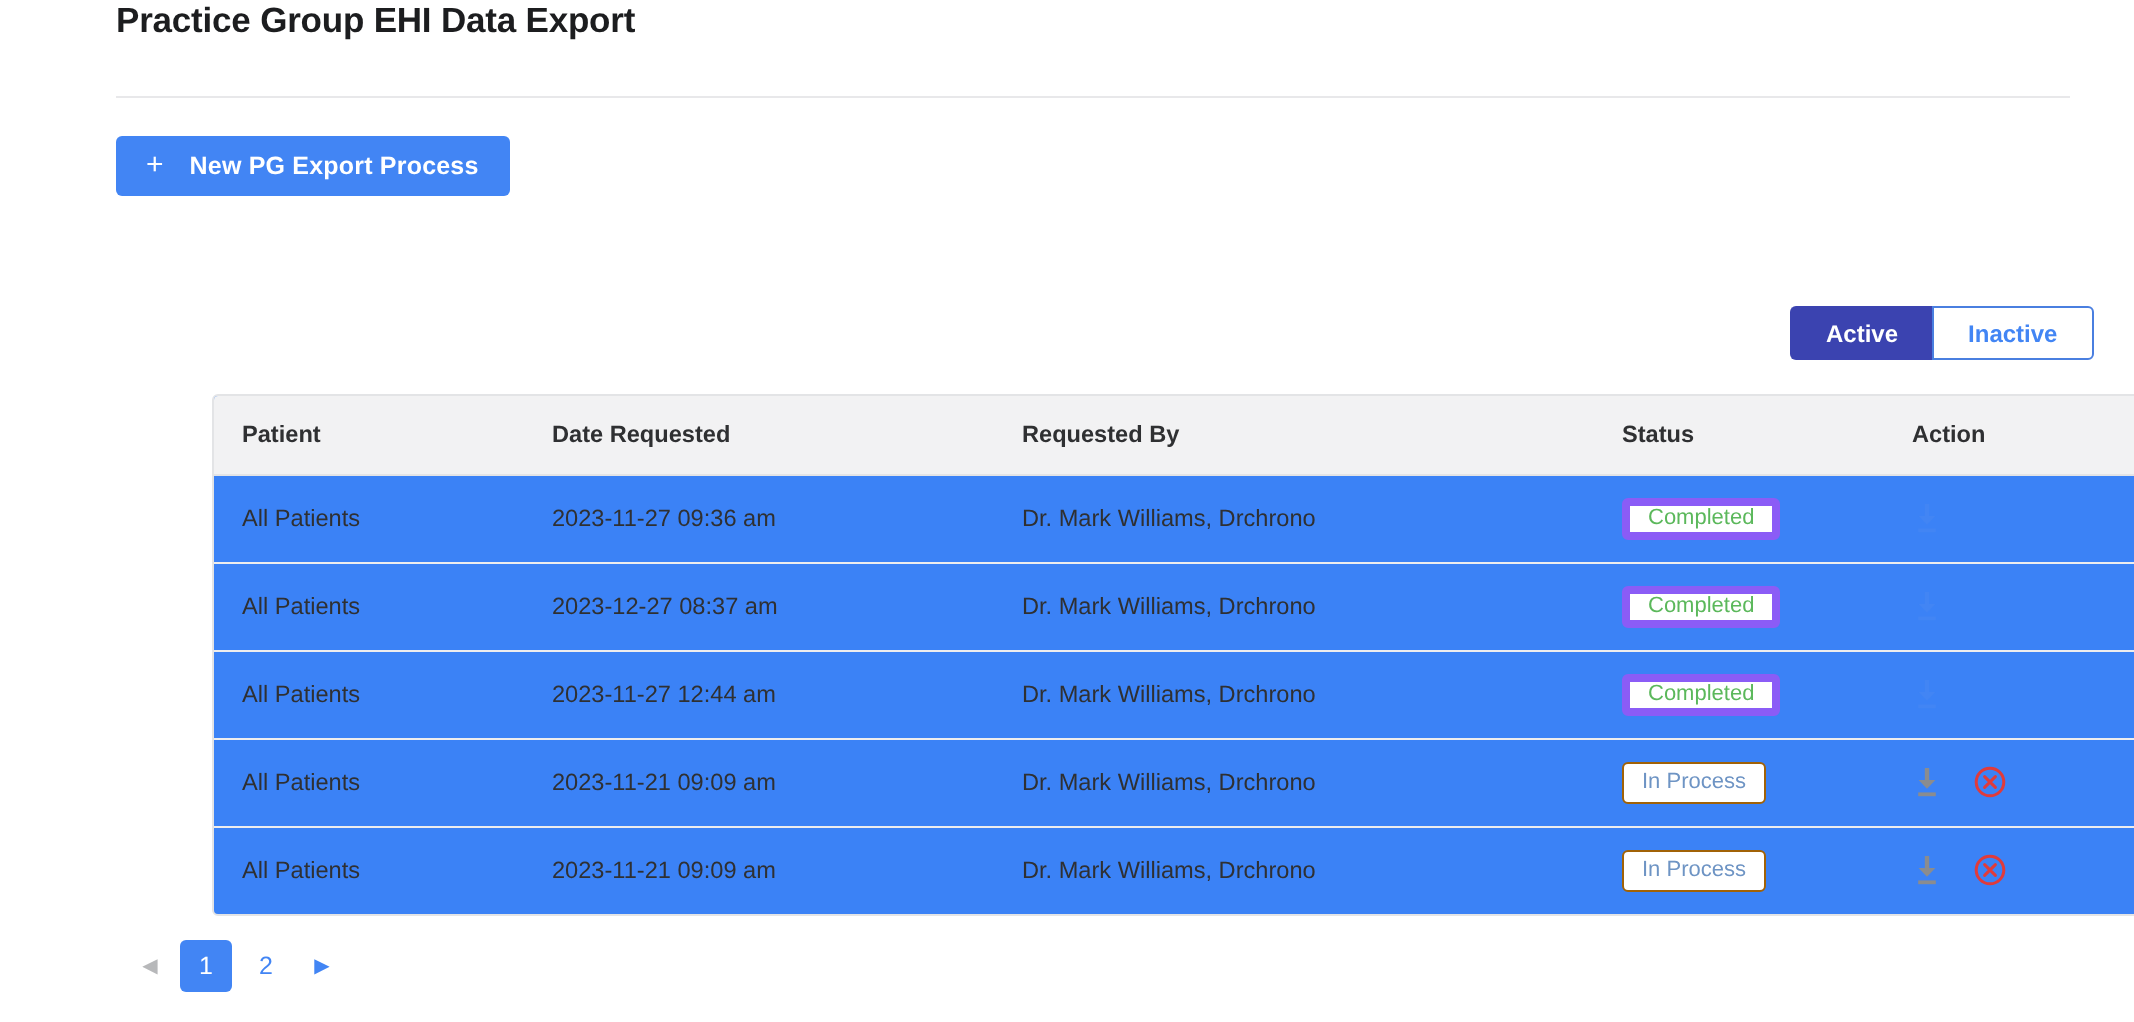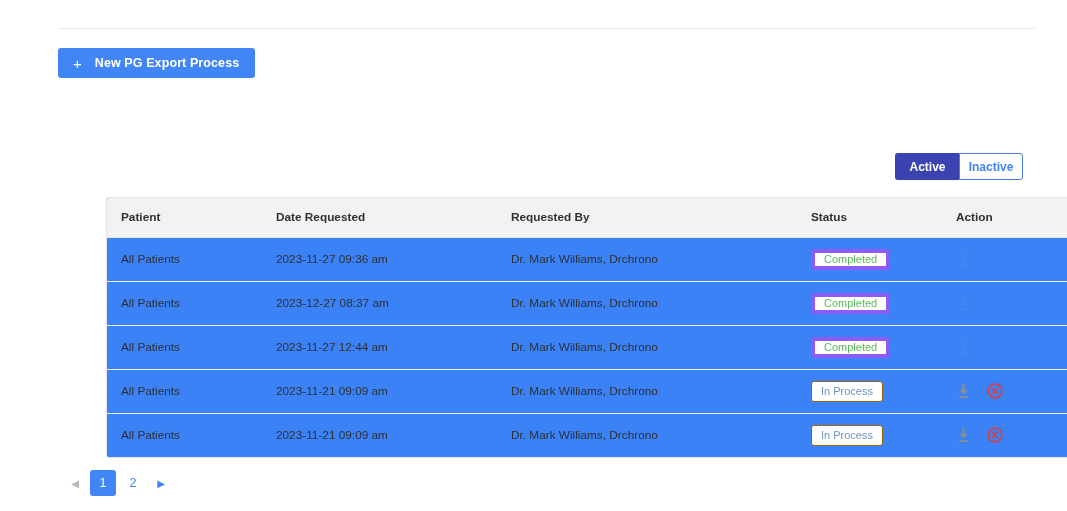--- a/index.html
+++ b/index.html
@@ -85,21 +85,21 @@
   
   .toggle-row {
     position: absolute;
     left: 895px;
     top: 153px;
     display: flex;
   }
   .toggle-btn {
     height: 27px;
     min-width: 64px;
-    padding: 0 2px;
+    padding: 0 17px;
     font-size: 12px;
     font-weight: bold;
     font-family: "Liberation Sans", sans-serif;
     display: flex;
     align-items: center;
     justify-content: center;
     cursor: pointer;
     background: #ffffff;
     border: 1px solid #4a7fe0;
     color: #4285f4;
@@ -232,20 +232,21 @@
   .pg-arrow.prev { color: #b7b8ba; cursor: default; }
   .pg-arrow.next { color: #4285f4; }
 </style>
 </head>
 <body>
 
 <div class="page">
 
   <div class="content">
 
+    <h1 class="page-title">Practice Group EHI Data Export</h1>
 
     <div class="title-divider"></div>
 
     <button class="new-request-btn">
       <span class="plus">+</span>
       <span class="label">New PG Export Process</span>
     </button>
 
 
   </div>

